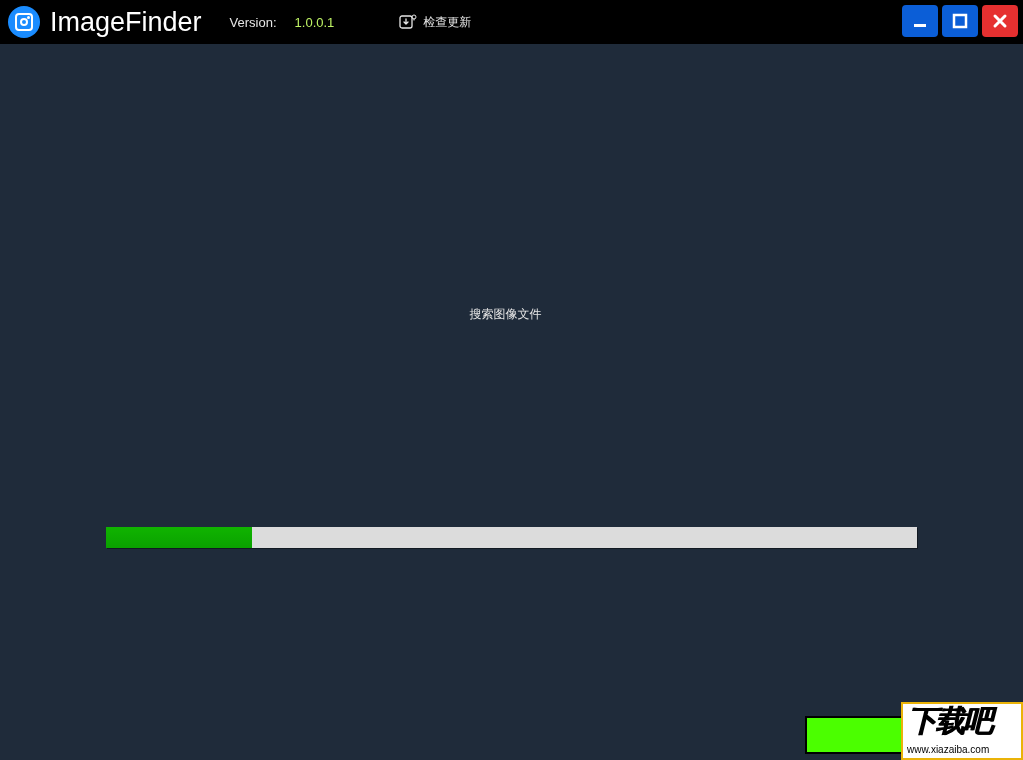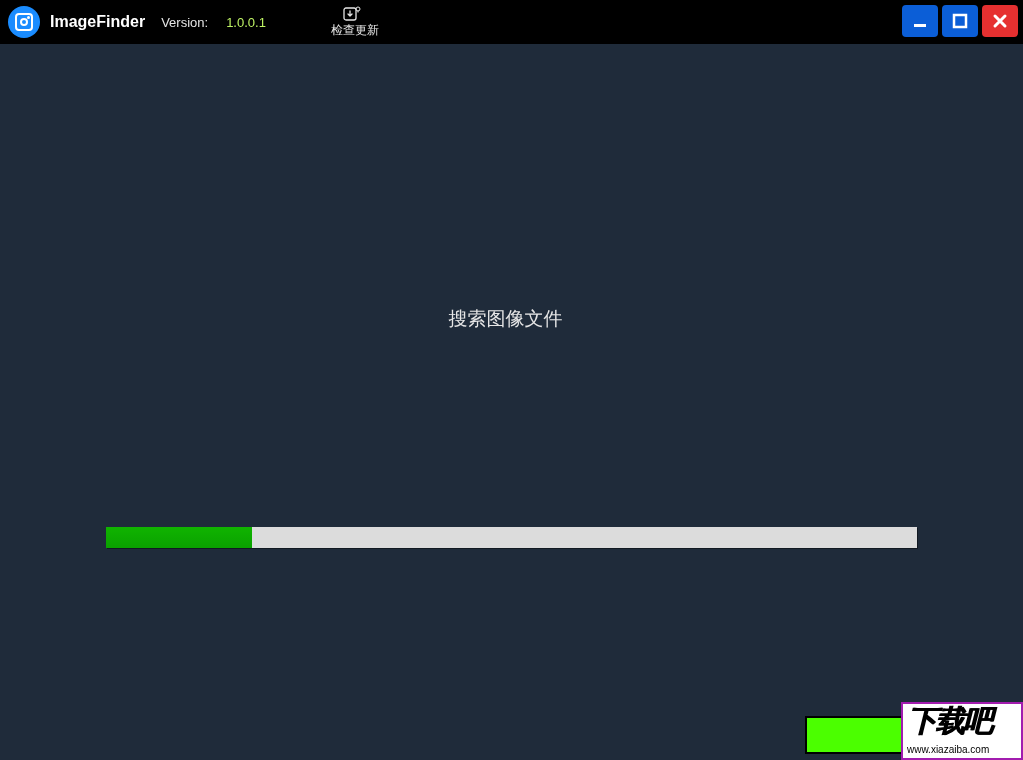--- a/index.html
+++ b/index.html
@@ -51,41 +51,40 @@
       position: absolute;
       top: 1px;
       right: 1px;
       width: 3px;
       height: 3px;
       background: #fff;
       border-radius: 50%;
     }
     .app-title {
       color: #fff;
-      font-size: 16px;
-      font-weight: bold;
-      margin-right: 16px;
+      font-size: 27px;
+      font-weight: normal;
+      margin-right: 28px;
     }
     .version-label {
       color: #e6e6e6;
       font-size: 13px;
       margin-right: 18px;
     }
     .version-value {
       color: #bef264;
       font-size: 13px;
     }
     .check-update {
       display: flex;
       align-items: center;
       color: #e6e6e6;
       font-size: 12px;
       margin-left: 65px;
       cursor: pointer;
-      flex-direction: column;
     }
     .update-icon {
       width: 18px;
       height: 16px;
       margin-right: 6px;
       display: flex;
       align-items: center;
       justify-content: center;
     }
     .window-controls {
@@ -113,21 +112,21 @@
       background: #1f2b3a;
       position: relative;
     }
     .status-text {
       position: absolute;
       top: 262px;
       left: 0;
       right: 12px;
       text-align: center;
       color: #e6e6e6;
-      font-size: 19px;
+      font-size: 12px;
     }
     .progress-outer {
       position: absolute;
       top: 483px;
       left: 106px;
       right: 106px;
       height: 21px;
       background: #dcdcdc;
       box-shadow: 1px 1px 0 rgba(0,0,0,.4);
     }
@@ -145,21 +144,21 @@
     }
     .wm-badge {
       width: 96px;
       height: 38px;
       border: 2px solid #000;
       background: #4bff00;
       border-right: none;
     }
     .wm-text-block {
       background: #fff;
-      border: 2px solid #a21caf;
+      border: 2px solid #eab308;
       width: 122px;
       height: 58px;
       margin-bottom: -6px;
       display: flex;
       flex-direction: column;
       justify-content: space-between;
       padding: 1px 4px 2px 4px;
     }
     .wm-big {
       color: #000;

